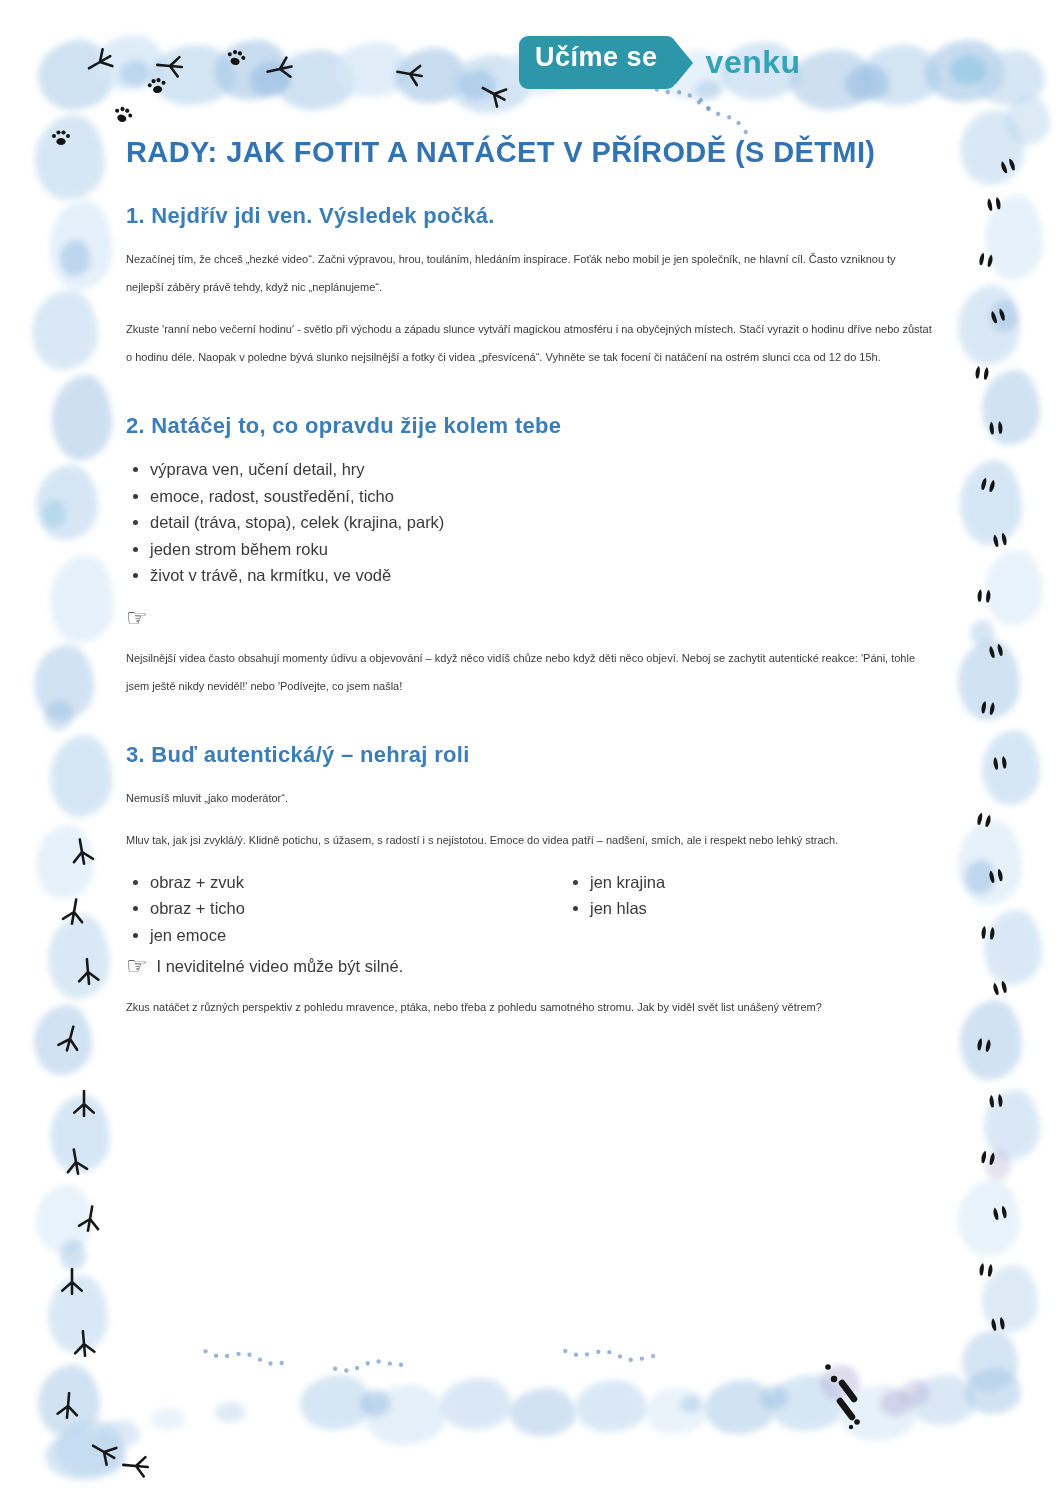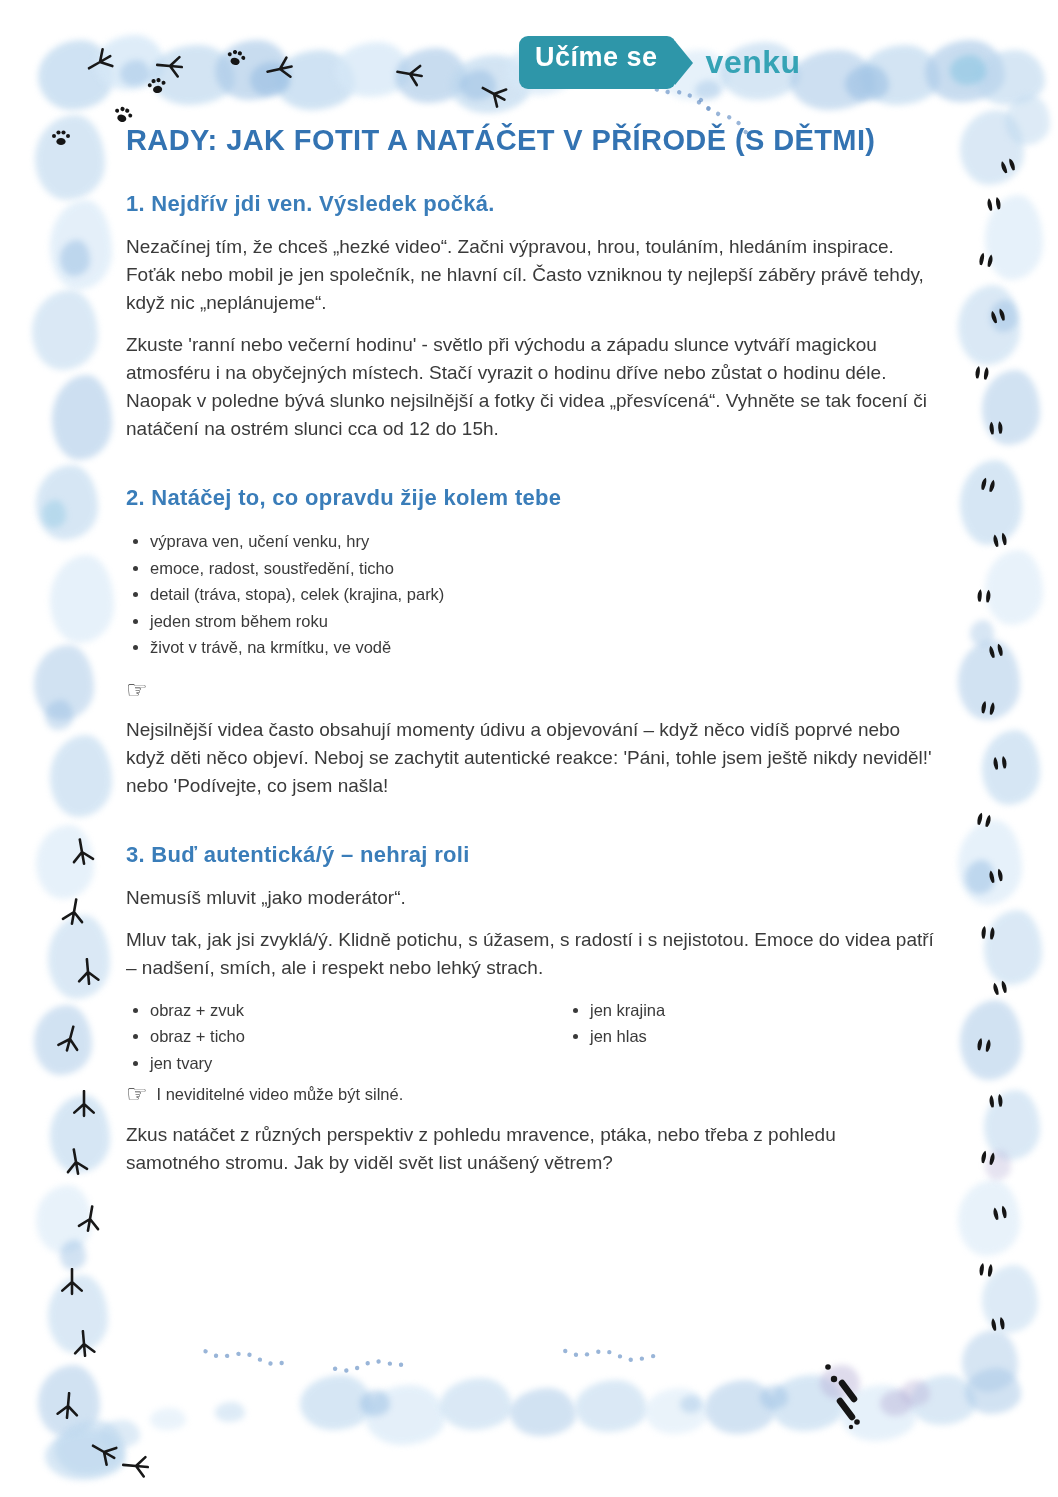--- a/index.html
+++ b/index.html
@@ -15,29 +15,29 @@
   .badge{
     position:relative;background:#2e96a9;color:#ffffff;border-radius:9px;
     padding:6px 18px 16px 16px;font-size:27px;font-weight:700;letter-spacing:0.5px;
   }
   .badge::after{
     content:"";position:absolute;right:-17px;top:50%;transform:translateY(-50%);
     border-top:22px solid transparent;border-bottom:22px solid transparent;border-left:18px solid #2e96a9;
   }
   .logo-suffix{margin-left:30px;color:#35a3b5;font-size:32px;font-weight:700;letter-spacing:0.5px;}
   
-  .content{position:absolute;left:126px;top:124px;width:808px;z-index:2;color:#3a3a3a;}
+  .content{position:absolute;left:126px;top:136px;width:808px;z-index:2;color:#3a3a3a;}
   .page-title{
     margin:0 0 28px 0;font-size:29px;font-weight:700;color:#3373b2;letter-spacing:0.4px;line-height:1.15;
   }
   h2.sec{
     margin:42px 0 16px 0;font-size:22px;font-weight:700;color:#3a7db9;letter-spacing:0.3px;
   }
   h2.sec.first{margin-top:34px;}
-  .content p{margin:0 0 14px 0;font-size:19px;line-height:28px;}
+  .content p{margin:0 0 14px 0;font-size:11px;line-height:28px;}
   .intro{margin-bottom:8px !important;}
   .cols{display:flex;}
   .col-l{width:440px;}
   .col-r{flex:1;}
   ul.blist{margin:2px 0 0 0;padding-left:24px;list-style:disc;}
   ul.blist li{font-size:16.5px;line-height:25.5px;margin-bottom:1px;}
   .tip{display:flex;align-items:center;gap:9px;margin:16px 0 14px 0;}
   .tip .hand{font-family:"DejaVu Sans", sans-serif;font-size:24px;line-height:24px;color:#2c2c2c;}
   .tip .tip-text{font-size:16.5px;line-height:26px;}
   .tip.tight{margin-top:4px;}
@@ -371,47 +371,47 @@
     <h2 class="sec first">1. Nejdřív jdi ven. Výsledek počká.</h2>
     <p>Nezačínej tím, že chceš „hezké video“. Začni výpravou, hrou, touláním, hledáním inspirace. Foťák nebo mobil je jen společník, ne hlavní cíl. Často vzniknou ty nejlepší záběry právě tehdy, když nic „neplánujeme“.</p>
     <p>Zkuste 'ranní nebo večerní hodinu' - světlo při východu a západu slunce vytváří magickou atmosféru i na obyčejných místech. Stačí vyrazit o hodinu dříve nebo zůstat o hodinu déle. Naopak v poledne bývá slunko nejsilnější a fotky či videa „přesvícená“. Vyhněte se tak focení či natáčení na ostrém slunci cca od 12 do 15h.</p>
   </section>
 
   <section>
     <h2 class="sec">2. Natáčej to, co opravdu žije kolem tebe</h2>
     <div class="cols">
       <div class="col-l">
         <ul class="blist">
-          <li>výprava ven, učení venku, hry</li>
+          <li>výprava ven, učení detail, hry</li>
           <li>emoce, radost, soustředění, ticho</li>
           <li>detail (tráva, stopa), celek (krajina, park)</li>
           <li>jeden strom během roku</li>
           <li>život v trávě, na krmítku, ve vodě</li>
         </ul>
       </div>
     </div>
     <div class="tip">
       <span class="hand">☞</span>
     </div>
-    <p>Nejsilnější videa často obsahují momenty údivu a objevování – když něco vidíš poprvé nebo když děti něco objeví. Neboj se zachytit autentické reakce: 'Páni, tohle jsem ještě nikdy neviděl!' nebo 'Podívejte, co jsem našla!</p>
+    <p>Nejsilnější videa často obsahují momenty údivu a objevování – když něco vidíš chůze nebo když děti něco objeví. Neboj se zachytit autentické reakce: 'Páni, tohle jsem ještě nikdy neviděl!' nebo 'Podívejte, co jsem našla!</p>
   </section>
 
   <section>
     <h2 class="sec">3. Buď autentická/ý – nehraj roli</h2>
     <p>Nemusíš mluvit „jako moderátor“.</p>
     <p>Mluv tak, jak jsi zvyklá/ý. Klidně potichu, s úžasem, s radostí i s nejistotou. Emoce do videa patří – nadšení, smích, ale i respekt nebo lehký strach.</p>
   </section>
 
   <section>
     <div class="cols">
       <div class="col-l">
         <ul class="blist">
           <li>obraz + zvuk</li>
           <li>obraz + ticho</li>
-          <li>jen tvary</li>
+          <li>jen emoce</li>
         </ul>
       </div>
       <div class="col-r">
         <ul class="blist">
           <li>jen krajina</li>
           <li>jen hlas</li>
         </ul>
       </div>
     </div>
     <div class="tip tight">

